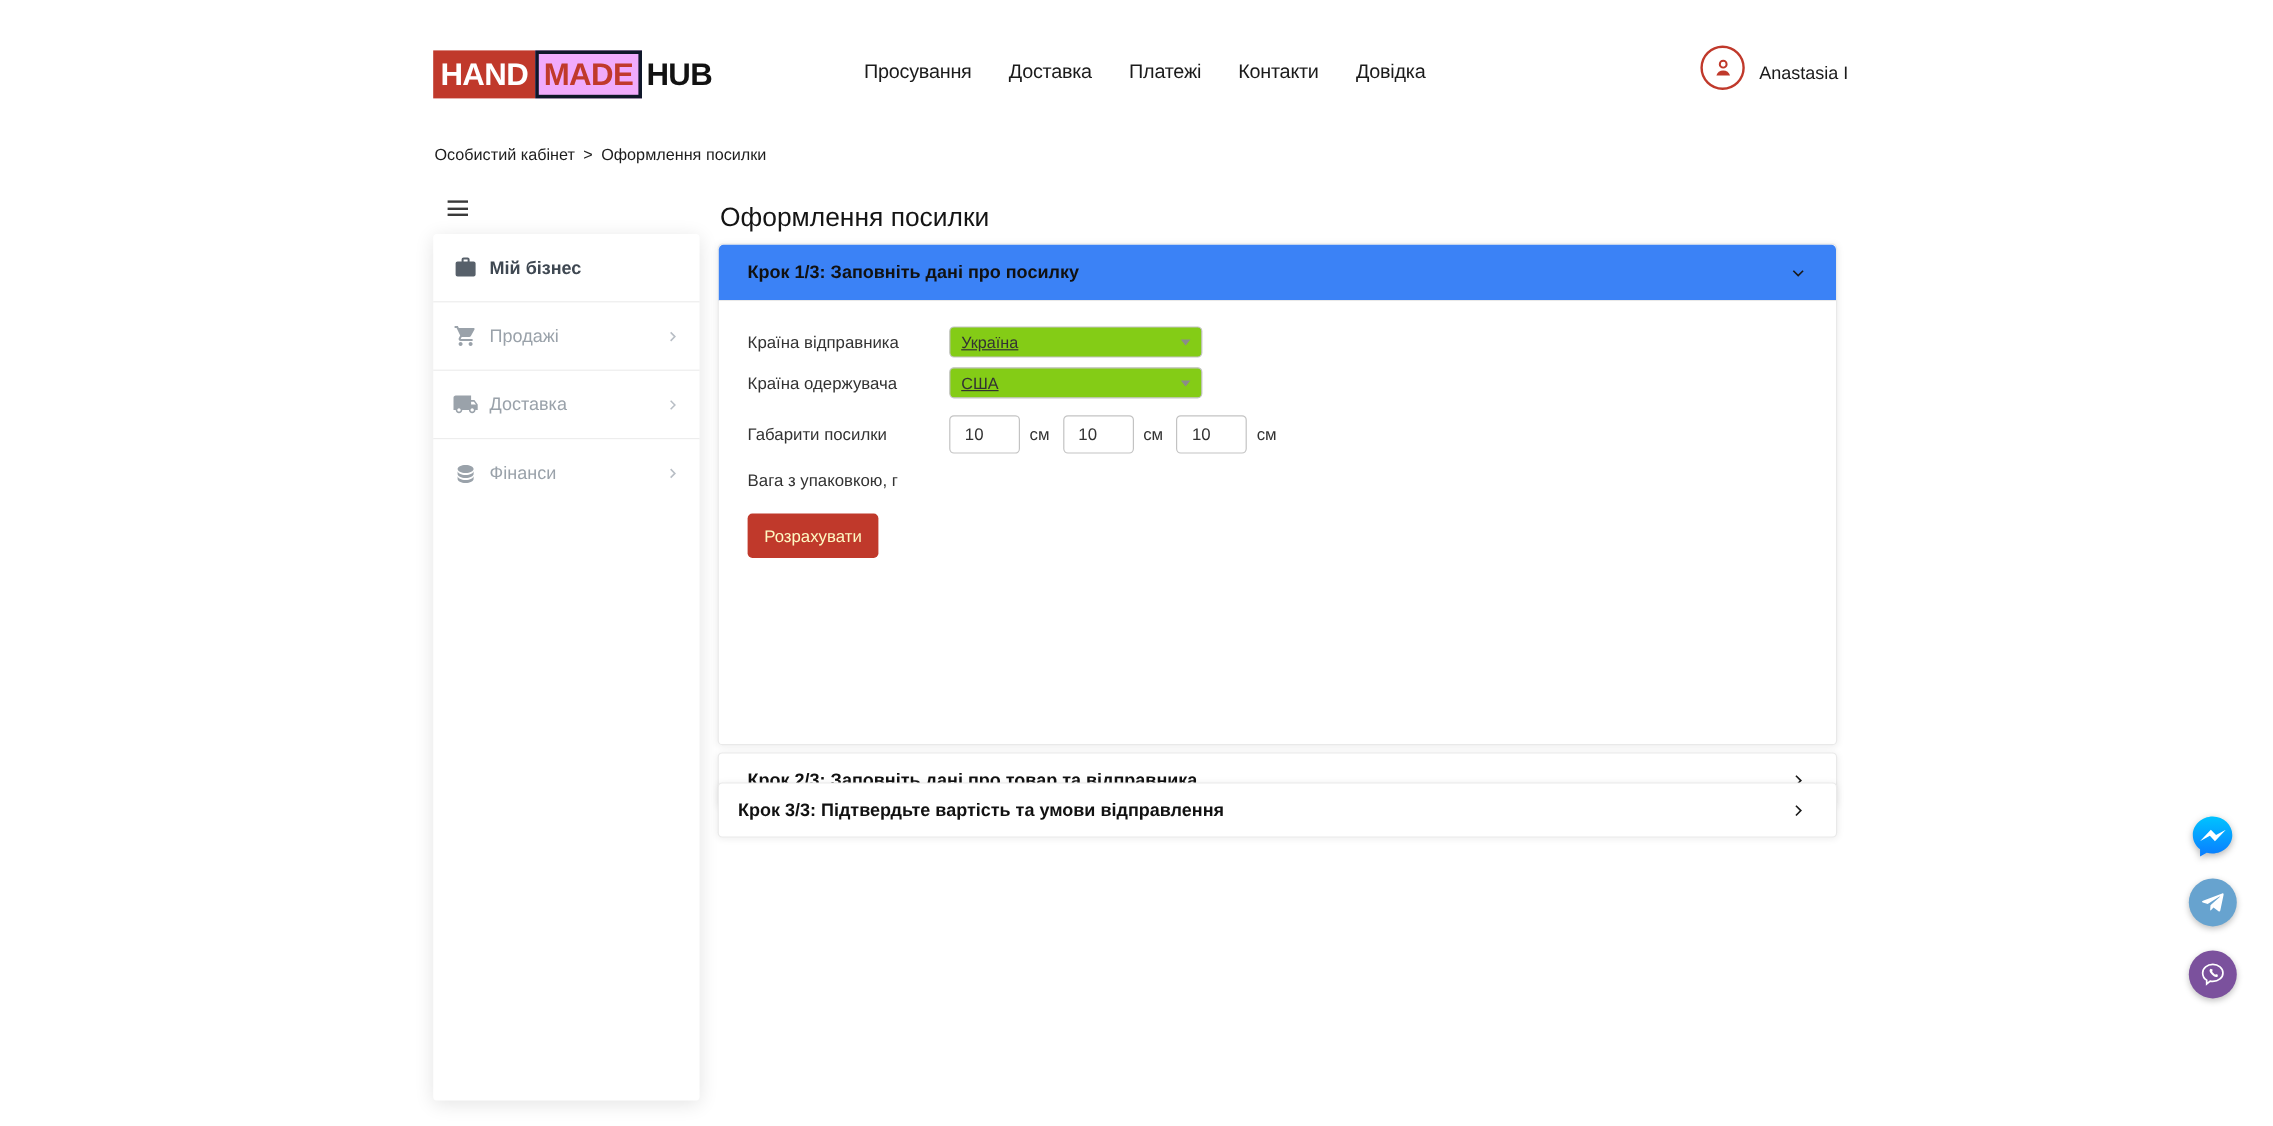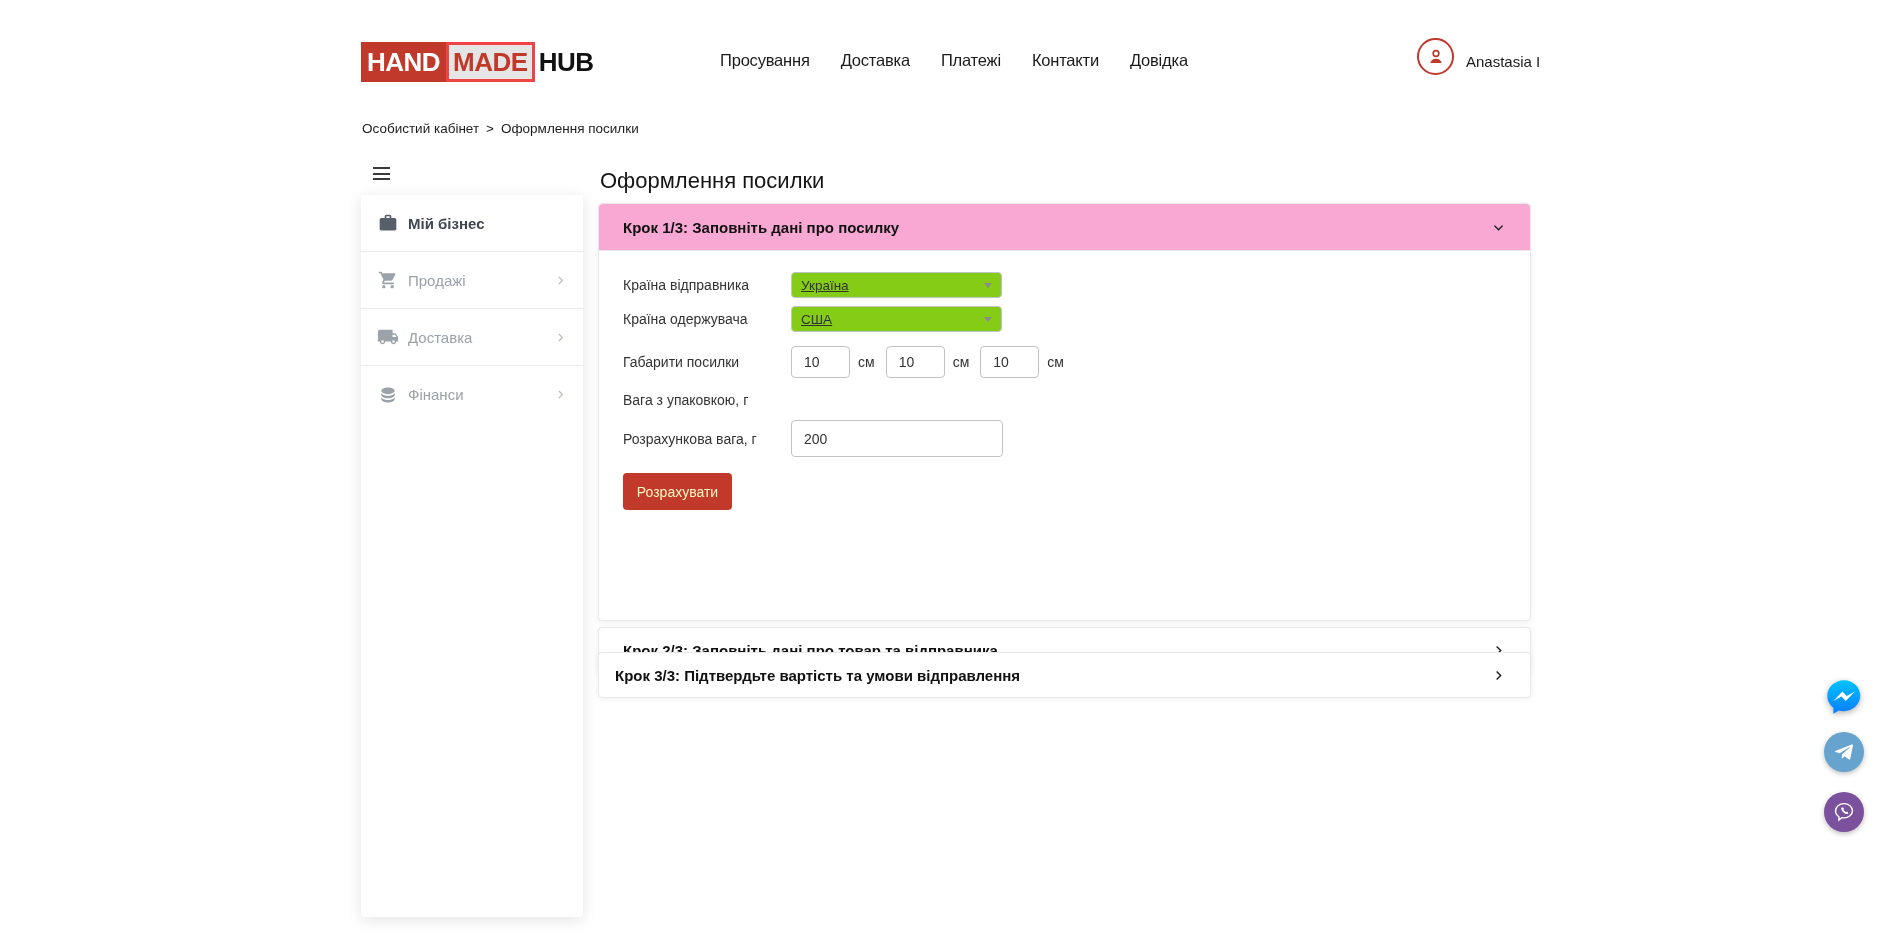--- a/index.html
+++ b/index.html
@@ -4,21 +4,21 @@
 <style>
   * { margin:0; padding:0; box-sizing:border-box; }
   html,body { width:1894px; height:938px; background:#fff;
     font-family:"Liberation Sans", sans-serif; color:#222; overflow:hidden; }
   .abs { position:absolute; }
 
   
   .logo { left:361px; top:42px; height:40px; display:flex; align-items:stretch;
     font-weight:bold; font-size:26px; letter-spacing:-0.5px; cursor:pointer; }
   .logo-hand { background:#c0392b; color:#fff; padding:0 6px; display:flex; align-items:center; }
-  .logo-made { background:#e5e5e5; color:#c0392b; border:3px solid #ef4444; padding:0 4px; display:flex; align-items:center; }
+  .logo-made { background:#f0abfc; color:#c0392b; border:3px solid #0f172a; padding:0 4px; display:flex; align-items:center; }
   .logo-hub  { color:#121212; padding-left:4px; display:flex; align-items:center; }
 
   .nav { left:720px; top:51px; display:flex; gap:31px; font-size:16.5px; color:#1b1b1b; letter-spacing:-0.2px; }
   .nav span { cursor:pointer; white-space:nowrap; }
 
   .avatar { left:1417px; top:38px; width:37px; height:37px; border:2px solid #c0392b;
     border-radius:50%; display:flex; align-items:center; justify-content:center; cursor:pointer; }
   .username { left:1466px; top:53px; font-size:15px; color:#1b1b1b; }
 
   
@@ -35,21 +35,21 @@
   .side-item.bordered { border-bottom:1px solid #ededed; }
   .side-item .s-icon { width:22px; height:22px; margin-right:9px; display:flex; align-items:center; justify-content:center; }
   .side-item.active { color:#3f4852; font-weight:bold; }
   .side-item .s-chev { margin-left:auto; display:flex; }
 
   
   .page-title { left:600px; top:168px; font-size:22px; color:#141414; }
   .card { left:598px; width:933px; background:#fff; border:1px solid #e9e9e9;
     border-radius:4px; box-shadow:0 1px 6px rgba(0,0,0,.07); }
   .card1 { top:203px; height:418px; }
-  .card-header { height:47px; background:#f9a8d4; border-bottom:1px solid #e9e9e9;
+  .card-header { height:47px; background:#3b82f6; border-bottom:1px solid #e9e9e9;
     display:flex; align-items:center; padding:0 24px; font-weight:bold; font-size:15px; color:#111;
     border-radius:4px 4px 0 0; cursor:pointer; }
   .card-header .a-chev, .card-collapsed .a-chev { margin-left:auto; display:flex; }
   .card-collapsed { height:46px; display:flex; align-items:center; padding:0 24px;
     font-weight:bold; font-size:15px; color:#111; cursor:pointer; }
   .card2 { top:627px; } .card3 { top:652px;padding-left:16px; }
 
   .card-body { padding:21px 24px 0; }
   .form-heading { font-weight:bold; font-size:15px; color:#111; margin-bottom:18px; }
   .frow { display:flex; align-items:center; }
@@ -205,24 +205,20 @@
       <input class="dim-input" type="text" value="10" style="">
       <span class="unit">см</span>
       <input class="dim-input" type="text" value="10" style="">
       <span class="unit">см</span>
     </div>
 
     <div class="frow mb12">
       <div class="flabel">Вага з упаковкою, г</div>
     </div>
 
-    <div class="frow mb8">
-      <div class="flabel">Розрахункова вага, г</div>
-      <input class="w-input" type="text" value="200" style="">
-    </div>
 
     <button class="calc-btn">Розрахувати</button>
   </div>
 </div>
 
 <div class="abs card card2 card-collapsed">
   <span>Крок 2/3: Заповніть дані про товар та відправника</span>
   <span class="a-chev">
     <svg width="15" height="15" viewBox="0 0 24 24">
         <path d="M9 5.5l6.5 6.5L9 18.5" fill="none" stroke="#1a1a1a" stroke-width="2.2"></path>

